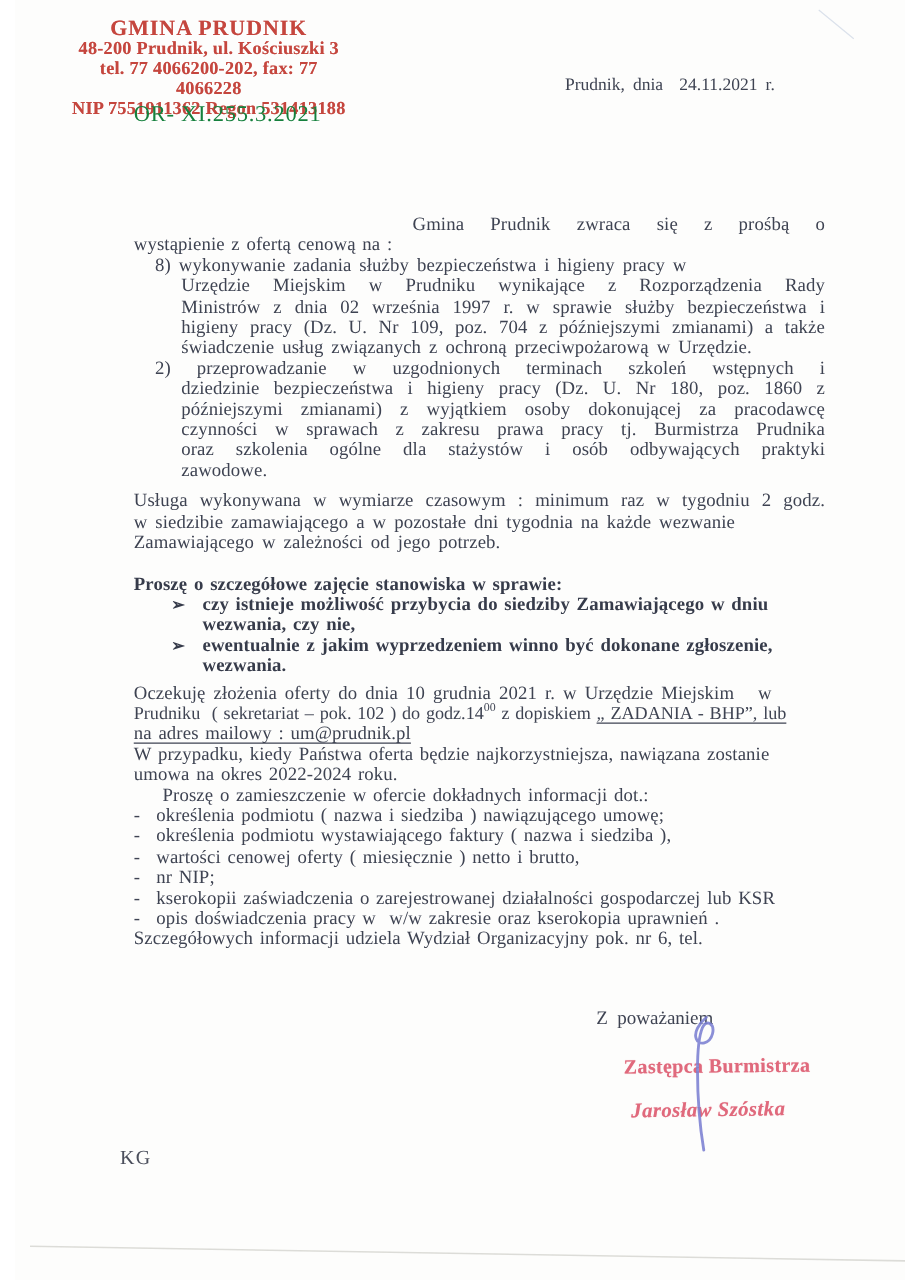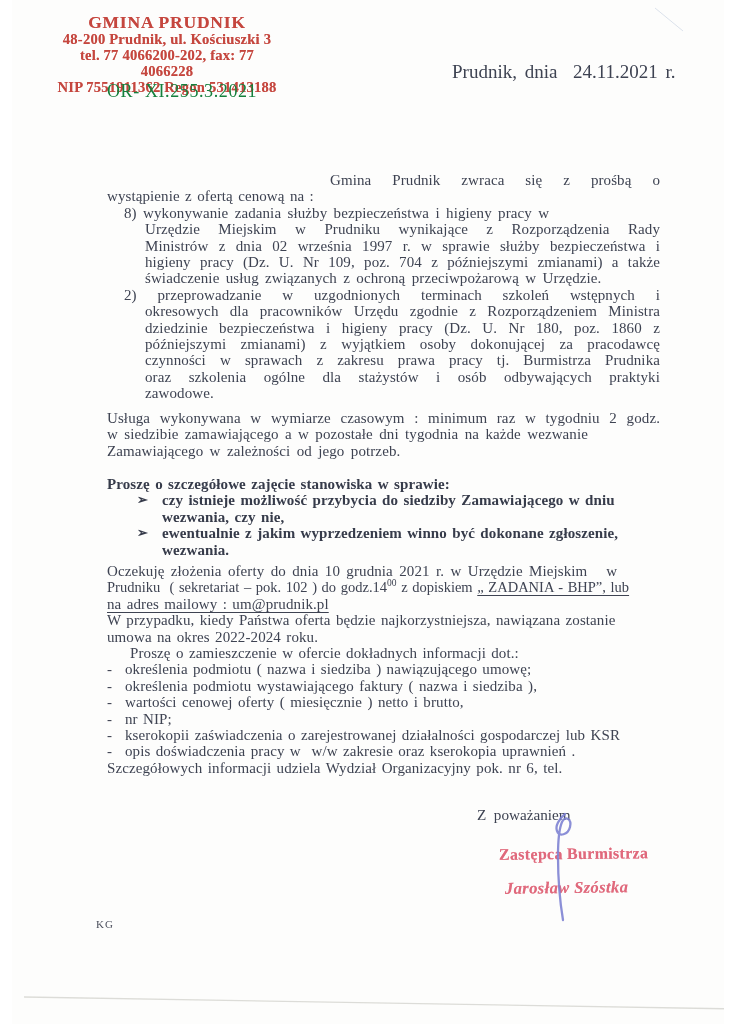--- a/index.html
+++ b/index.html
@@ -12,21 +12,21 @@
   
   .stamp {
     position:absolute; left:44px; top:13px; width:222px;
     text-align:center; color:#c5463e; font-weight:bold;
     text-shadow:0 0 0.5px rgba(197,70,62,.55);
   }
   .stamp .s1 { font-size:17.5px; line-height:18px; letter-spacing:0.8px; }
   .stamp .s2 { font-size:14.6px; line-height:16px; letter-spacing:0.2px; }
 
   .ref  { position:absolute; left:95px;  top:81px; font-size:18px; color:#15803d; letter-spacing:0.6px;text-align:center; }
-  .date { position:absolute; left:440px; top:61px; font-size:19px; word-spacing:3px; }
+  .date { position:absolute; left:440px; top:61px; font-size:14px; word-spacing:3px; }
 
   
   .bodytext {
     position:absolute; left:95px; top:172px; width:553px;
     font-size:15px; line-height:16.4px; letter-spacing:0.1px; word-spacing:1.5px;
   }
   .ln   { min-height:16.4px; white-space:nowrap; }
   .j    { text-align:justify; text-align-last:justify; white-space:normal; }
   .ind1 { padding-left:223px; }
   .num  { padding-left:38px; text-indent:-21px; }
@@ -51,21 +51,21 @@
   .sig-title {
     position:absolute; left:487px; top:845px; font-size:16px; font-weight:bold;
     color:#e0697c; text-shadow:0 0 0.6px rgba(224,105,124,.6); letter-spacing:0.3px;
     transform:rotate(-0.6deg);
   }
   .sig-name {
     position:absolute; left:493px; top:878px; font-size:16.5px; font-weight:bold; font-style:italic;
     color:#e0697c; text-shadow:0 0 0.6px rgba(224,105,124,.6); letter-spacing:0.4px;
     transform:rotate(-0.8deg);
   }
-  .initials { position:absolute; left:84px; top:918px; font-size:11px; color:#4b4f5c; letter-spacing:1px; }
+  .initials { position:absolute; left:84px; top:918px; font-size:16px; color:#4b4f5c; letter-spacing:1px; }
 
   .overlay { position:absolute; left:0; top:0; pointer-events:none; }
 </style>
 </head>
 <body>
 
 <div class="page">
 
   <div class="stamp">
     <div class="s1">GMINA PRUDNIK</div>
@@ -80,21 +80,20 @@
   <div class="bodytext">
 
     <div class="ln j ind1">Gmina Prudnik zwraca się z prośbą o</div>
     <div class="ln">wystąpienie z ofertą cenową na :</div>
     <div class="ln num ws2">8) wykonywanie zadania służby bezpieczeństwa i higieny pracy w</div>
     <div class="ln j cont">Urzędzie Miejskim w Prudniku wynikające z Rozporządzenia Rady</div>
     <div class="ln j cont">Ministrów z dnia 02 września 1997 r. w sprawie służby bezpieczeństwa i</div>
     <div class="ln j cont">higieny pracy (Dz. U. Nr 109, poz. 704 z późniejszymi zmianami) a także</div>
     <div class="ln cont ws2">świadczenie usług związanych z ochroną przeciwpożarową w Urzędzie.</div>
     <div class="ln j num">2) przeprowadzanie w uzgodnionych terminach szkoleń wstępnych i</div>
-    <div class="ln j cont">okresowych dla pracowników Urzędu zgodnie z Rozporządzeniem Ministra</div>
     <div class="ln j cont">dziedzinie bezpieczeństwa i higieny pracy (Dz. U. Nr 180, poz. 1860 z</div>
     <div class="ln j cont">późniejszymi zmianami) z wyjątkiem osoby dokonującej za pracodawcę</div>
     <div class="ln j cont">czynności w sprawach z zakresu prawa pracy tj. Burmistrza Prudnika</div>
     <div class="ln j cont">oraz szkolenia ogólne dla stażystów i osób odbywających praktyki</div>
     <div class="ln cont">zawodowe.</div>
 
     <div class="ln j mt8">Usługa wykonywana w wymiarze czasowym : minimum raz w tygodniu 2 godz.</div>
     <div class="ln ws2">w siedzibie zamawiającego a w pozostałe dni tygodnia na każde wezwanie</div>
     <div class="ln ws2">Zamawiającego w zależności od jego potrzeb.</div>
 

